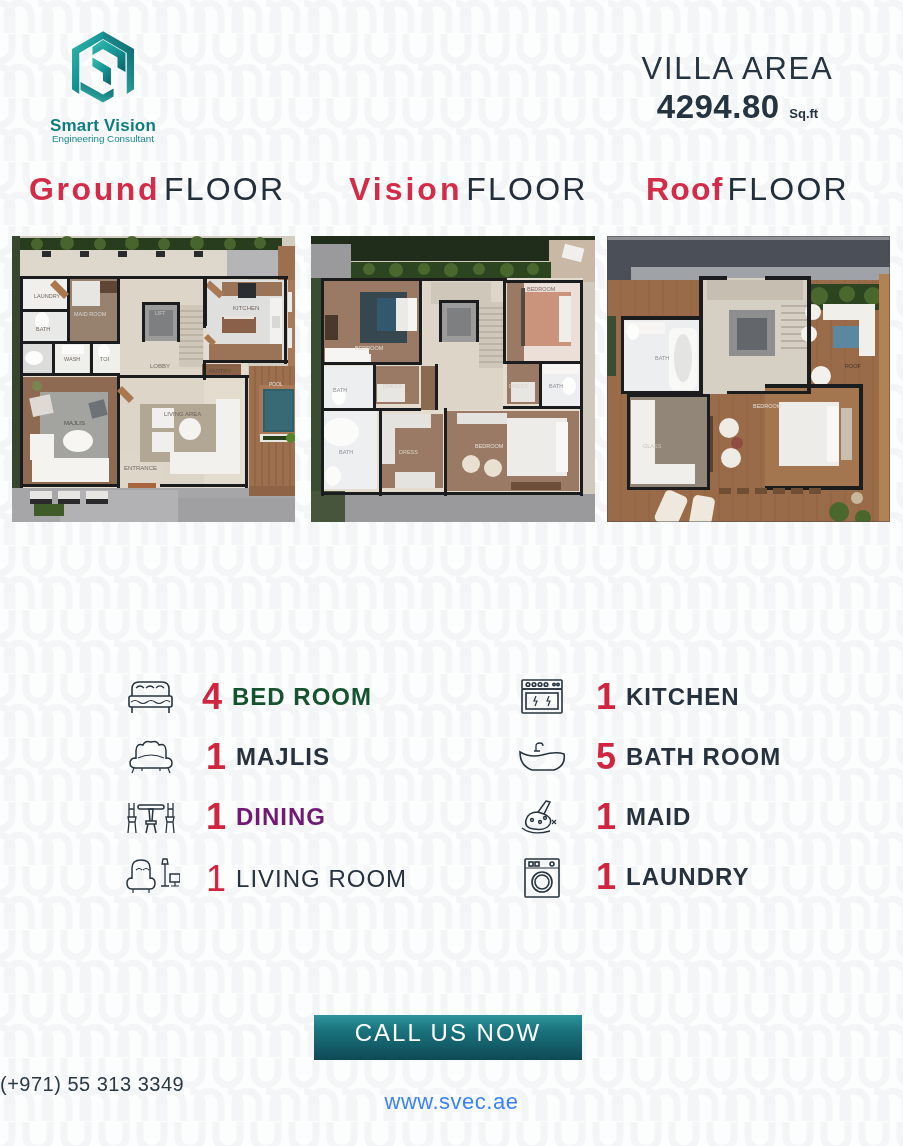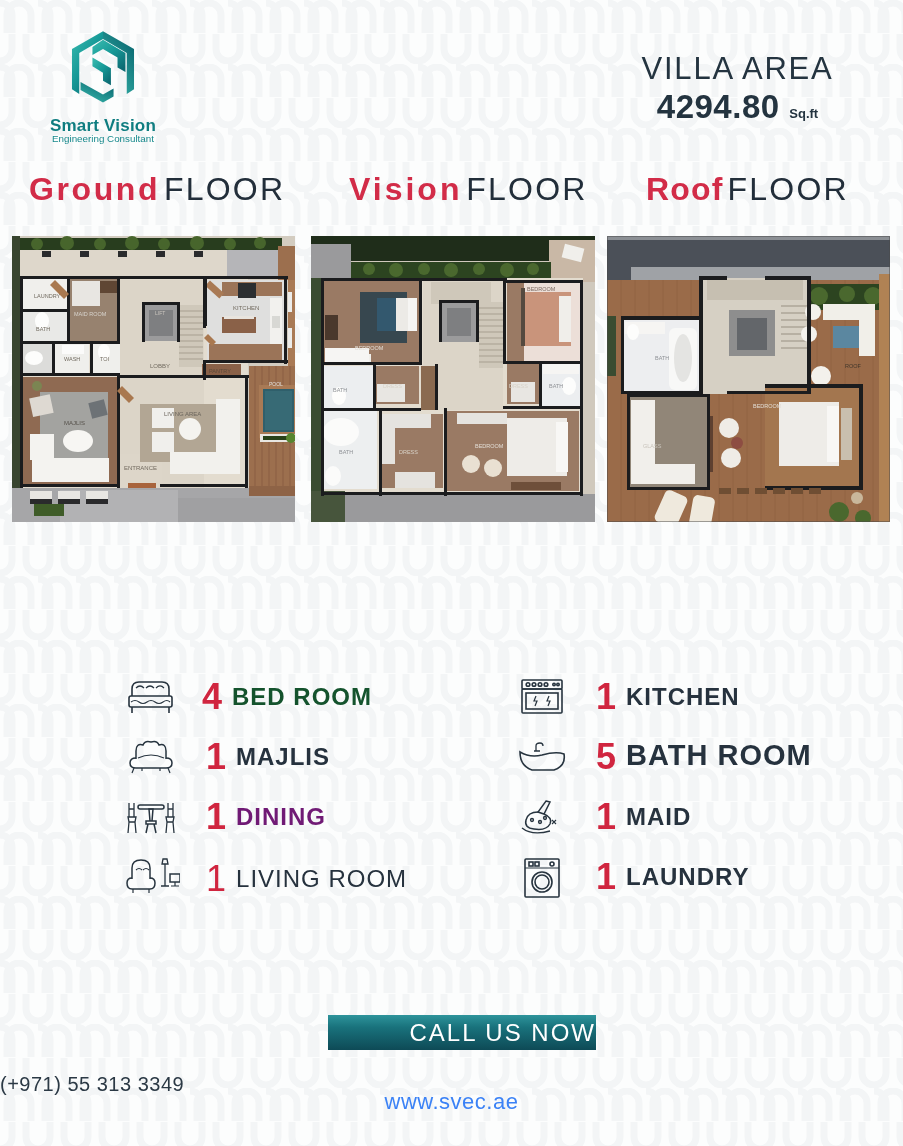--- a/index.html
+++ b/index.html
@@ -725,21 +725,21 @@
     <path d="M18 18 L16 23 H19 L17 28 M31 18 L29 23 H32 L30 28" stroke-width="1.2"></path>
   </svg>
 
   <div class="abs" style="left:596px;top:676px;width:420px;font-size:36px;font-weight:bold;color:#d0253f">1&nbsp;<span style="font-size:24px;color:#26323e;letter-spacing:1px;vertical-align:4.5px">KITCHEN</span></div>
 
   <svg class="abs" style="left:516px;top:740px" width="52" height="36" viewBox="0 0 52 36" fill="none" stroke="#27343f" stroke-width="1.6">
     <path d="M4 12 Q14 18 26 15 Q40 11 48 14 Q50 26 38 30 H16 Q4 26 4 12 Z"></path>
     <path d="M20 11 V6 Q20 3 24 3 Q27 3 27 6 M18 11 H24" stroke-width="1.3"></path>
   </svg>
 
-  <div class="abs" style="left:596px;top:736px;width:420px;font-size:36px;font-weight:bold;color:#d0253f">5&nbsp;<span style="font-size:29px;color:#26323e;letter-spacing:1px;vertical-align:4.5px">BATH ROOM</span></div>
+  <div class="abs" style="left:596px;top:736px;width:420px;font-size:36px;font-weight:bold;color:#d0253f">5&nbsp;<span style="font-size:24px;color:#26323e;letter-spacing:1px;vertical-align:4.5px">BATH ROOM</span></div>
 
   <svg class="abs" style="left:516px;top:798px" width="52" height="42" viewBox="0 0 52 42" fill="none" stroke="#27343f" stroke-width="1.5">
     <path d="M30 3 L34 4 L28 16 L22 14 Z"></path>
     <path d="M22 14 Q12 14 10 22 Q8 30 18 31 Q30 33 34 26 Q37 20 28 16"></path>
     <path d="M6 30 Q16 38 34 33" stroke-width="1.3"></path>
     <circle cx="16" cy="22" r="1.4"></circle>
       <circle cx="24" cy="24" r="1.4"></circle>
       <circle cx="29" cy="20" r="1.4"></circle>
     <path d="M36 22 L40 26 M40 22 L36 26" stroke-width="1.1"></path>
   </svg>
@@ -752,17 +752,17 @@
     <rect x="9" y="6" width="4" height="4"></rect>
       <rect x="15" y="6" width="4" height="4"></rect>
     <circle cx="32" cy="8" r="2"></circle>
     <circle cx="22" cy="26" r="10"></circle>
     <circle cx="22" cy="26" r="7"></circle>
   </svg>
 
   <div class="abs" style="left:596px;top:856px;width:420px;font-size:36px;font-weight:bold;color:#d0253f">1&nbsp;<span style="font-size:24px;color:#26323e;letter-spacing:1px;vertical-align:4.5px">LAUNDRY</span></div>
 </div>
 
-<div class="abs" style="left:328px;top:1015px;width:268px;height:35px;background:linear-gradient(180deg,#2e949b 0%,#19727c 35%,#0e4a56 100%);color:#fff;font-size:24px;letter-spacing:2px;text-align:right;line-height:35px">CALL US NOW</div>
+<div class="abs" style="left:314px;top:1015px;width:268px;height:45px;background:linear-gradient(180deg,#2e949b 0%,#19727c 35%,#0e4a56 100%);color:#fff;font-size:24px;letter-spacing:2px;text-align:center;line-height:35px">CALL US NOW</div>
 
 <div class="abs" style="left:0;top:1073px;width:903px;color:#2b3945;font-size:20px;letter-spacing:0.5px">(+971) 55 313 3349</div>
 
 <div class="abs" style="left:0;top:1089px;width:903px;text-align:center;color:#3b82f6;font-size:22px;letter-spacing:0.5px">www.svec.ae</div>
 
 </body></html>

